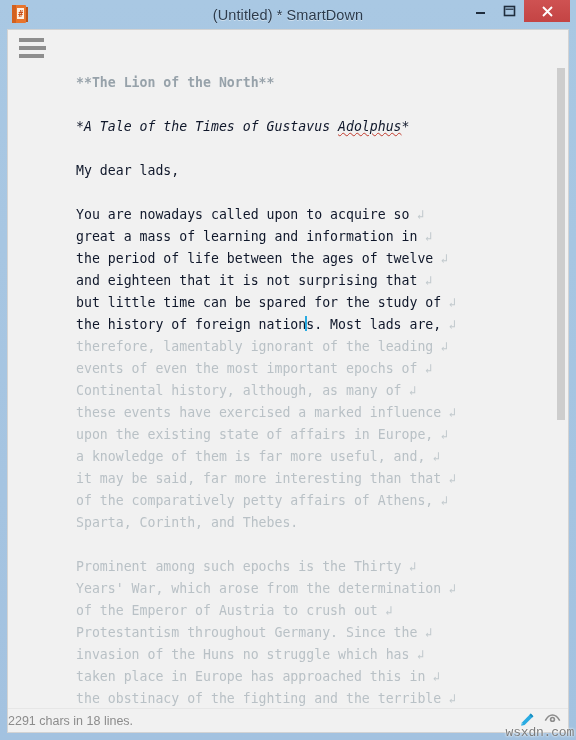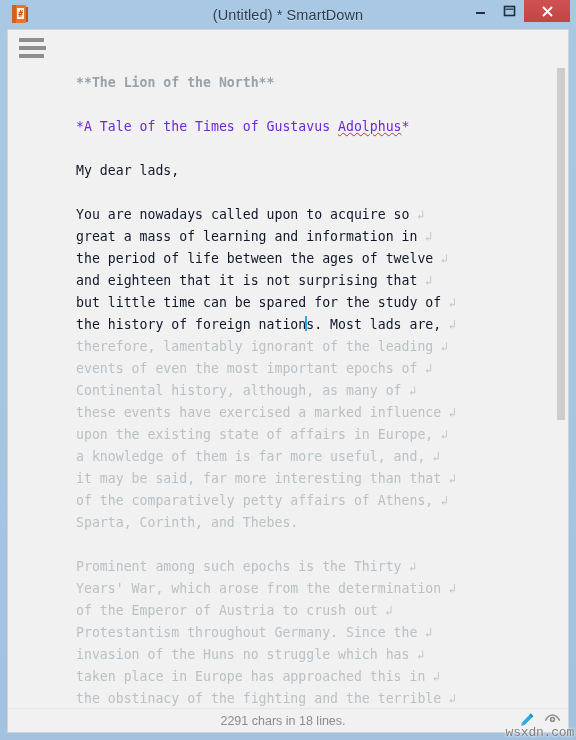--- a/index.html
+++ b/index.html
@@ -118,21 +118,21 @@
     padding: 12px 14px 0 68px;
     font-family: "DejaVu Sans Mono", "Liberation Mono", monospace;
     font-size: 13.2px;
     line-height: 22px;
     color: #a8b1b8;
     white-space: pre;
   }
   .ln { height: 22px; }
   .ln.blank { height: 22px; }
   .bold { font-weight: bold; color: #97a2aa; }
-  .ital { color: #6d28d9; }
+  .ital { font-style: italic; color: #0f172a; }
   .dark { color: #0f172a; }
   .lighter { color: #b9c1c6; }
   .spell {
     text-decoration: underline;
     text-decoration-style: wavy;
     text-decoration-color: #c0392b;
     text-decoration-thickness: 1px;
     text-underline-offset: 1px;
   }
   .wrapmark {
@@ -167,21 +167,20 @@
 
   
   #statusbar {
     position: absolute;
     left: 0; right: 0; bottom: 0;
     height: 24px;
     background: #f1f1f1;
     border-top: 1px solid #e6e6e6;
     display: flex;
     align-items: center;
-    justify-content: center;
   }
   #status-text {
     font-size: 12.5px;
     color: #8c8c8c;
     padding-right: 10px;
   }
   #status-modes {
     position: absolute;
     right: 6px;
     top: 1px;

